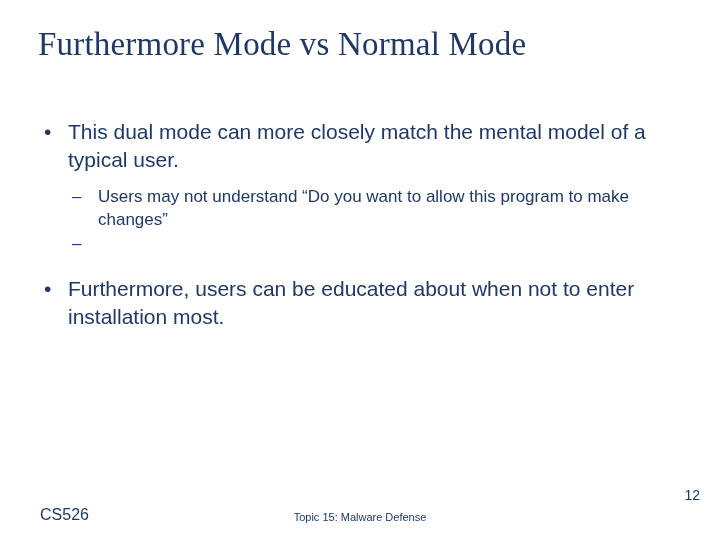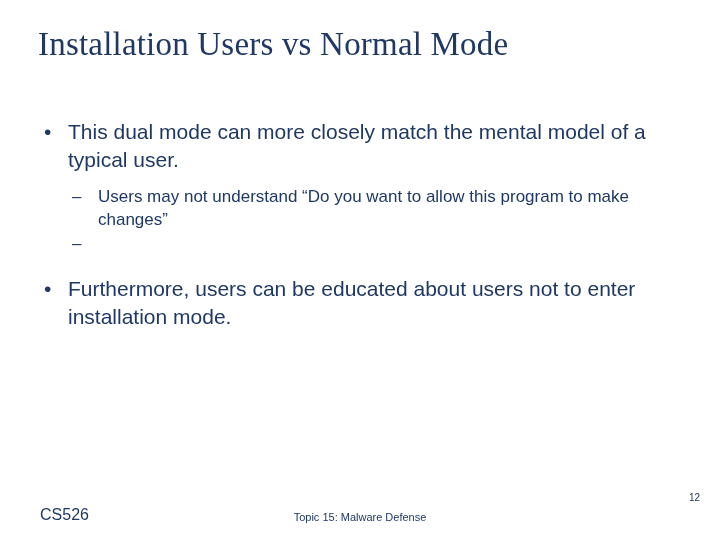--- a/index.html
+++ b/index.html
@@ -90,30 +90,30 @@
     right: 0;
     bottom: 17px;
     text-align: center;
     font-size: 11px;
     color: #1f3864;
   }
   .footer-page {
     position: absolute;
     right: 20px;
     bottom: 37px;
-    font-size: 10px;
+    font-size: 14px;
     color: #1f3864;
   }
 </style>
 </head>
 <body>
 
 <div class="slide">
 
-  <div class="slide-title">Installation Users vs Normal Mode</div>
+  <div class="slide-title">Furthermore Mode vs Normal Mode</div>
 
   <div class="body-area">
 
     <div class="bullet-l1">
       <span class="marker">•</span>
       <span>This dual mode can more closely match the mental model of a typical user.</span>
     </div>
 
     <div class="sub-list">
       <div class="bullet-l2">
@@ -122,21 +122,21 @@
       </div>
       <div class="bullet-l2">
         <span class="marker">–</span>
       </div>
     </div>
 
     <div class="spacer-gap"></div>
 
     <div class="bullet-l1">
       <span class="marker">•</span>
-      <span>Furthermore, users can be educated about users not to enter installation mode.</span>
+      <span>Furthermore, users can be educated about when not to enter installation most.</span>
     </div>
 
   </div>
 
   <div class="footer-page">12</div>
   <div class="footer-left">CS526</div>
   <div class="footer-center">Topic 15: Malware Defense</div>
 
 </div>
 

